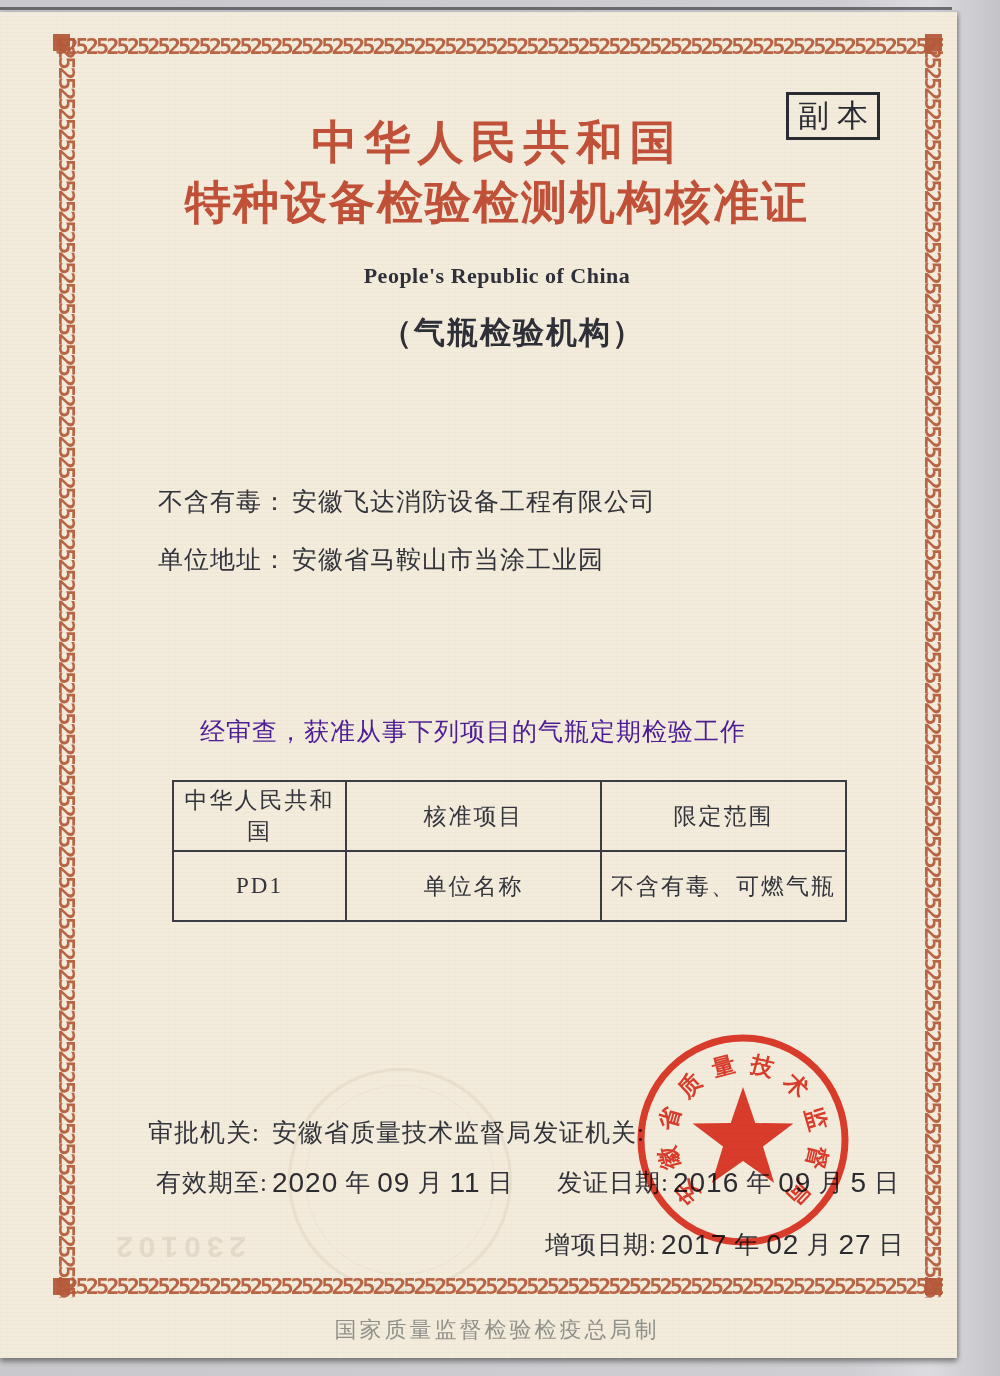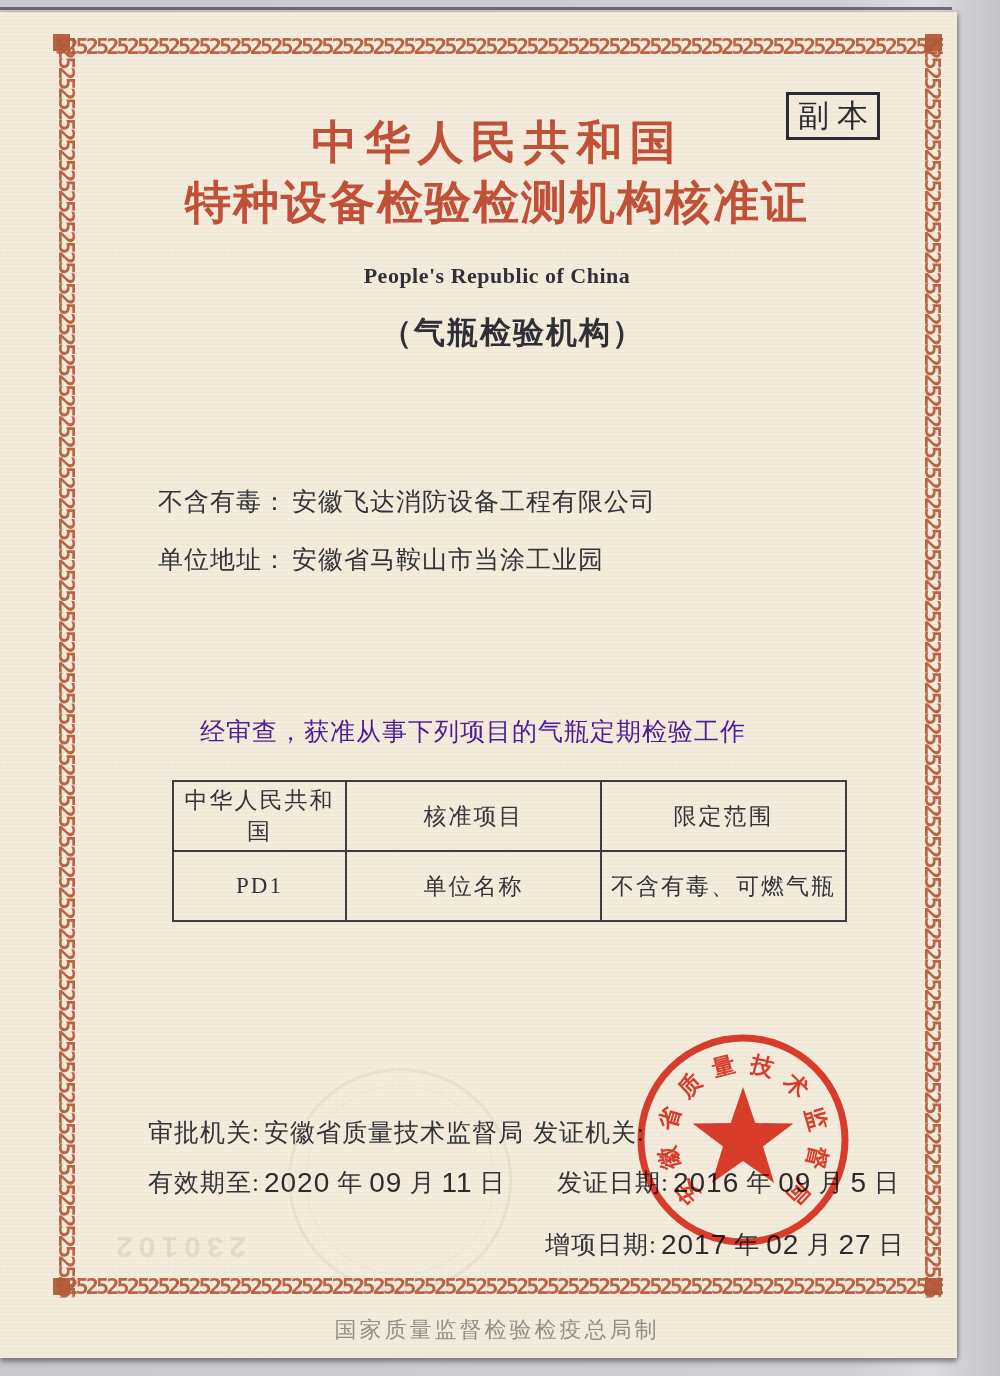--- a/index.html
+++ b/index.html
@@ -74,28 +74,28 @@
     border-collapse: collapse; table-layout: fixed;
     font-size: 23px; color: #34343c;
   }
   table.approval td, table.approval th {
     border: 2px solid #3c3c44; text-align: center; vertical-align: middle;
     height: 70px; font-weight: normal; letter-spacing: 2px;
   }
 
   .field { position: absolute; font-size: 25px; color: #33333b; white-space: nowrap; }
   .field .lab { letter-spacing: 1px; }
-  .field .val { margin-left: 4px; letter-spacing: 1px; }
+  .field .val { margin-left: 12px; letter-spacing: 1px; }
   .field .num {
     font-family: "Liberation Sans", sans-serif; font-size: 28px; color: #2b2b31;
     letter-spacing: 1px; margin: 0 4px; vertical-align: -1px;
   }
   .field .unit { margin: 0 3px; }
   .f-approval { left: 148px; top: 1104px; }
-  .f-valid    { left: 148px; top: 1154px; }
+  .f-valid    { left: 156px; top: 1154px; }
   .f-issuer   { left: 533px; top: 1104px; }
   .f-issued   { left: 557px; top: 1154px; }
   .f-added    { left: 545px; top: 1216px; }
 
   .footer-line { top: 1303px; font-size: 22px; color: #90908a; letter-spacing: 3px; }
 
   .seal { position: absolute; left: 633px; top: 1018px; width: 220px; height: 220px;
           mix-blend-mode: multiply; opacity: .93; }
   .seal-ring { fill: none; stroke: #e23222; stroke-width: 7; }
   .seal-star { fill: #e23222; }

